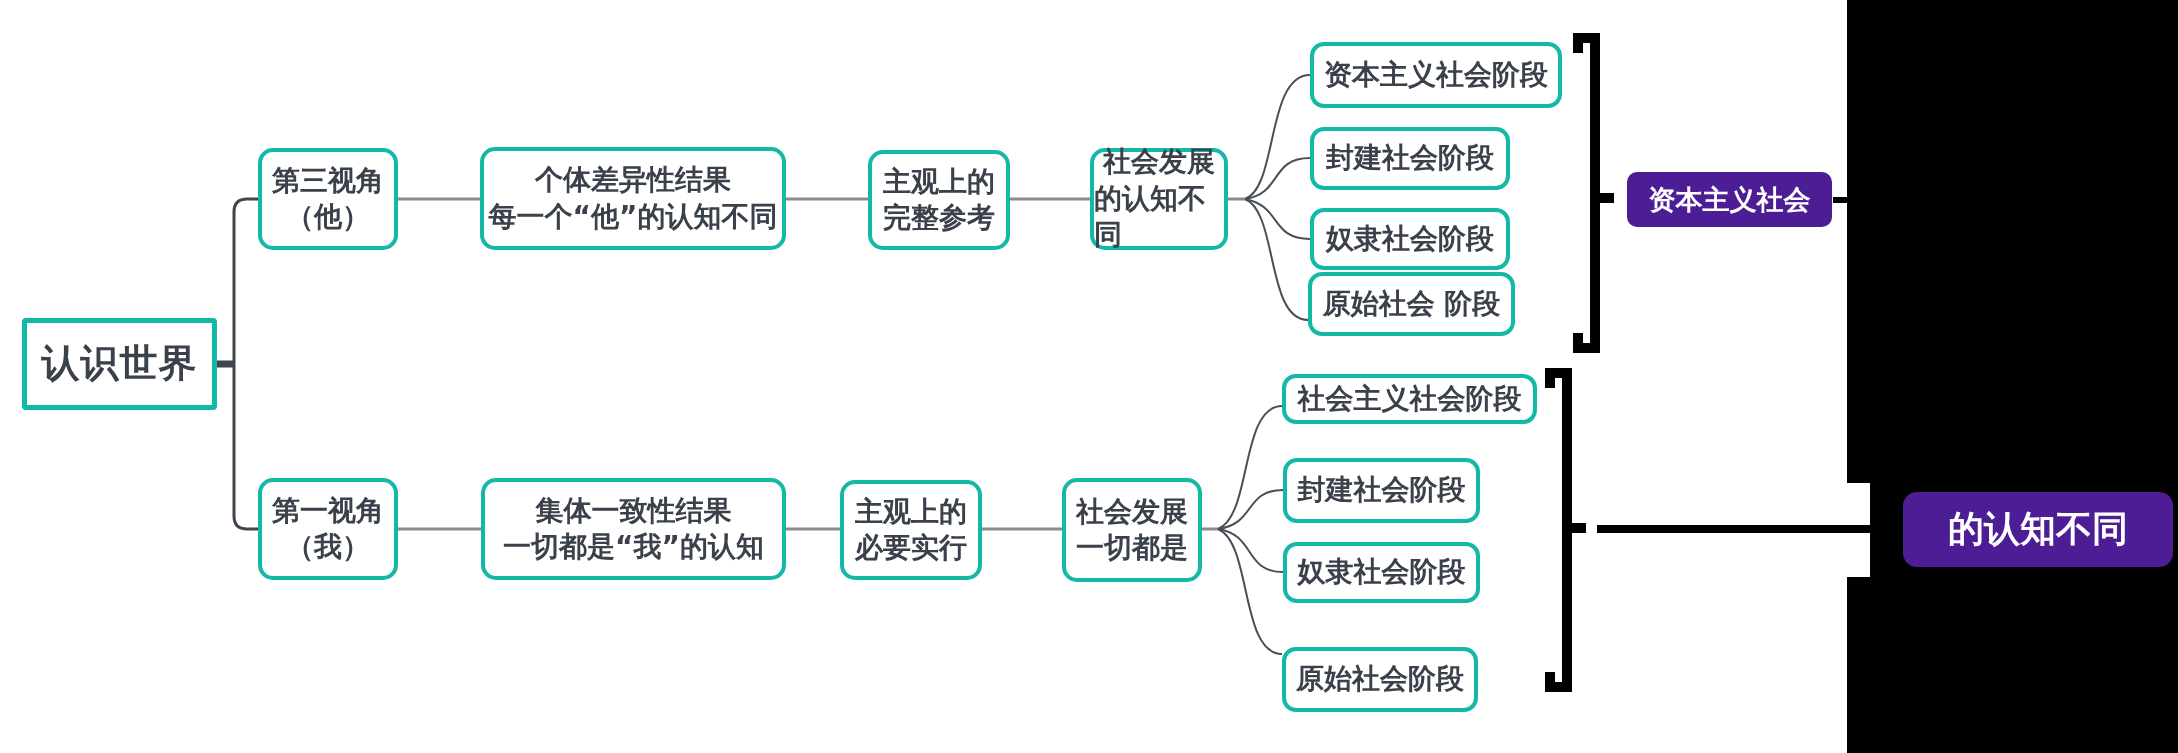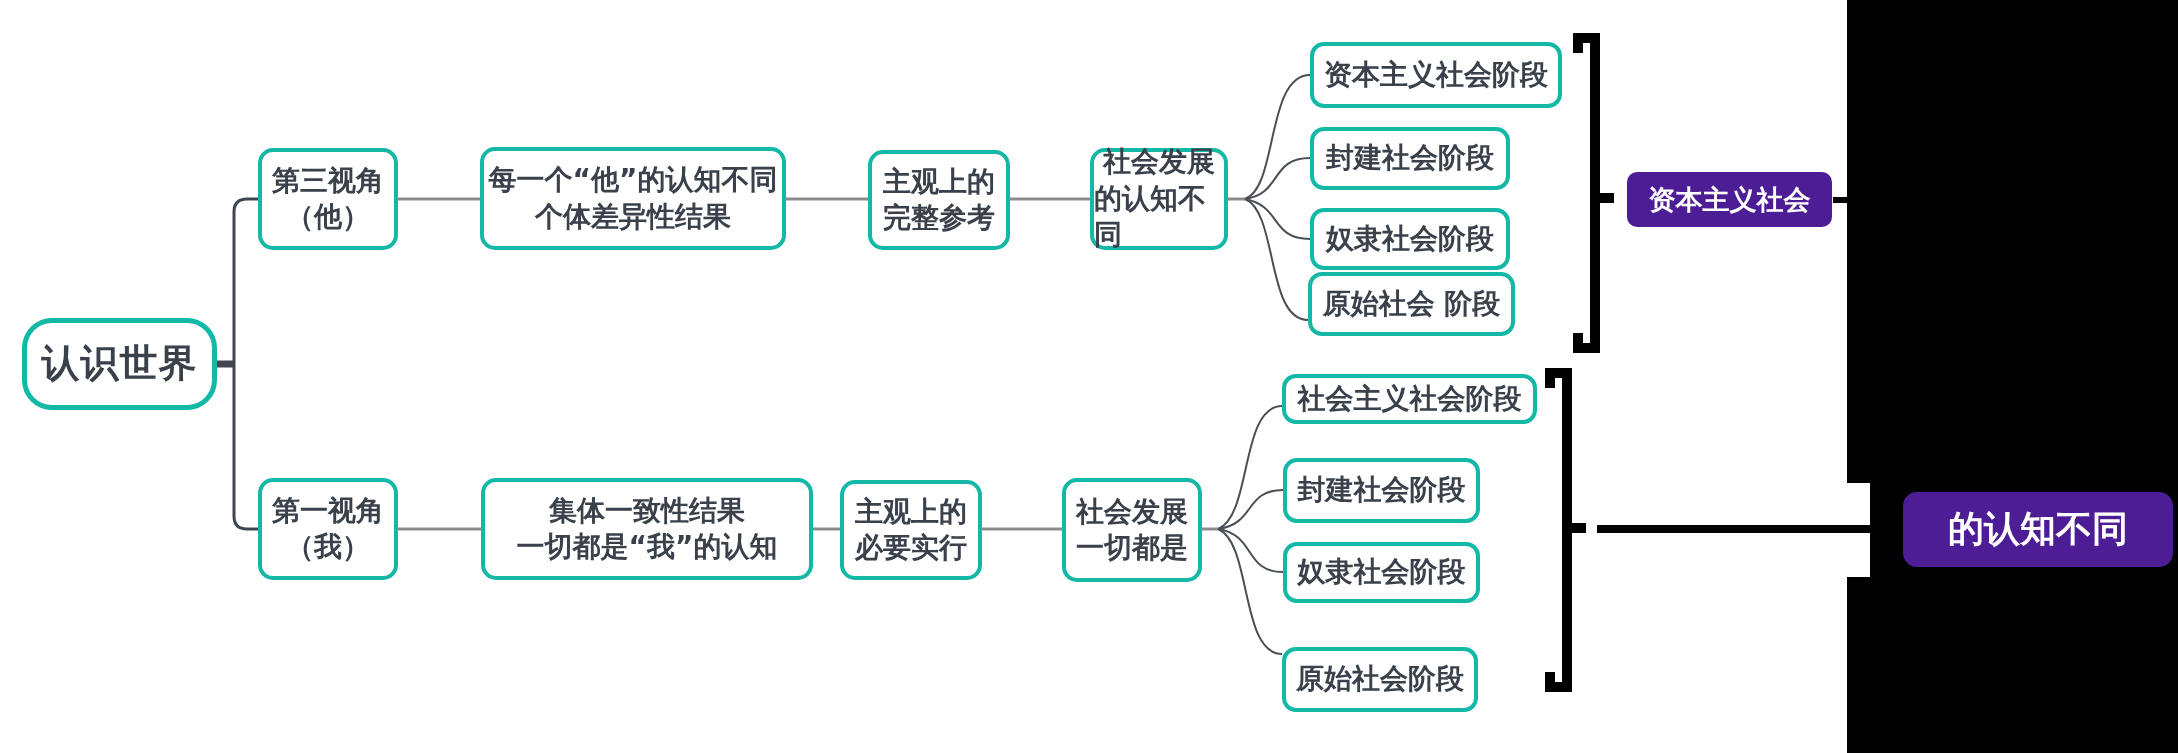--- a/index.html
+++ b/index.html
@@ -8,21 +8,21 @@
     overflow:hidden;font-family:"DejaVu Sans","Liberation Sans",sans-serif;
   }
   .layer{position:absolute;left:0;top:0;z-index:1;}
   .node{
     position:absolute;box-sizing:border-box;background:#ffffff;
     border:4px solid #14b8a6;border-radius:15px;
     display:flex;flex-direction:column;justify-content:center;align-items:center;
     color:#3A414B;font-weight:700;text-align:left;z-index:2;
     line-height:1.3;
   }
-  .node-root{border-width:5px;border-radius:30px;font-size:38px;letter-spacing:1px;}
+  .node-root{border-width:5px;border-radius:4px;font-size:38px;letter-spacing:1px;}
   .node-lg{font-size:28px;}
   .node-stage{font-size:28px;border-radius:14px;}
   .badge{
     position:absolute;box-sizing:border-box;background:#4c1d95;color:#ffffff;
     font-weight:700;display:flex;justify-content:center;align-items:center;
     text-align:center;z-index:6;
   }
   .badge-top{border-radius:10px;font-size:27px;}
   .badge-bottom{border-radius:14px;font-size:36px;}
   .black-overlay{position:absolute;background:#000000;z-index:3;}
@@ -83,22 +83,22 @@
   <div class="node node-root" style="left:22px;top:318px;width:195px;height:92px;">
     <span>认识世界</span>
   </div>
 
   <div class="node node-lg" style="left:258px;top:148px;width:140px;height:102px;">
     <span>第三视角</span>
     <span>（他）</span>
   </div>
 
   <div class="node node-lg" style="left:480px;top:147px;width:306px;height:103px;">
+    <span>个体差异性结果</span>
     <span>每一个“他”的认知不同</span>
-    <span>个体差异性结果</span>
   </div>
 
   <div class="node node-lg" style="left:868px;top:150px;width:142px;height:100px;">
     <span>主观上的</span>
     <span>完整参考</span>
   </div>
 
   <div class="node node-lg" style="left:1090px;top:148px;width:138px;height:102px;">
     <span>社会发展</span>
     <span>的认知不同</span>
@@ -115,21 +115,21 @@
   </div>
   <div class="node node-stage" style="left:1308px;top:272px;width:207px;height:64px;">
     <span>原始社会 阶段</span>
   </div>
 
   <div class="node node-lg" style="left:258px;top:478px;width:140px;height:102px;">
     <span>第一视角</span>
     <span>（我）</span>
   </div>
 
-  <div class="node node-lg" style="left:481px;top:478px;width:332px;height:102px;">
+  <div class="node node-lg" style="left:481px;top:478px;width:305px;height:102px;">
     <span>集体一致性结果</span>
     <span>一切都是“我”的认知</span>
   </div>
 
   <div class="node node-lg" style="left:840px;top:480px;width:142px;height:100px;">
     <span>主观上的</span>
     <span>必要实行</span>
   </div>
 
   <div class="node node-lg" style="left:1062px;top:478px;width:140px;height:104px;">

